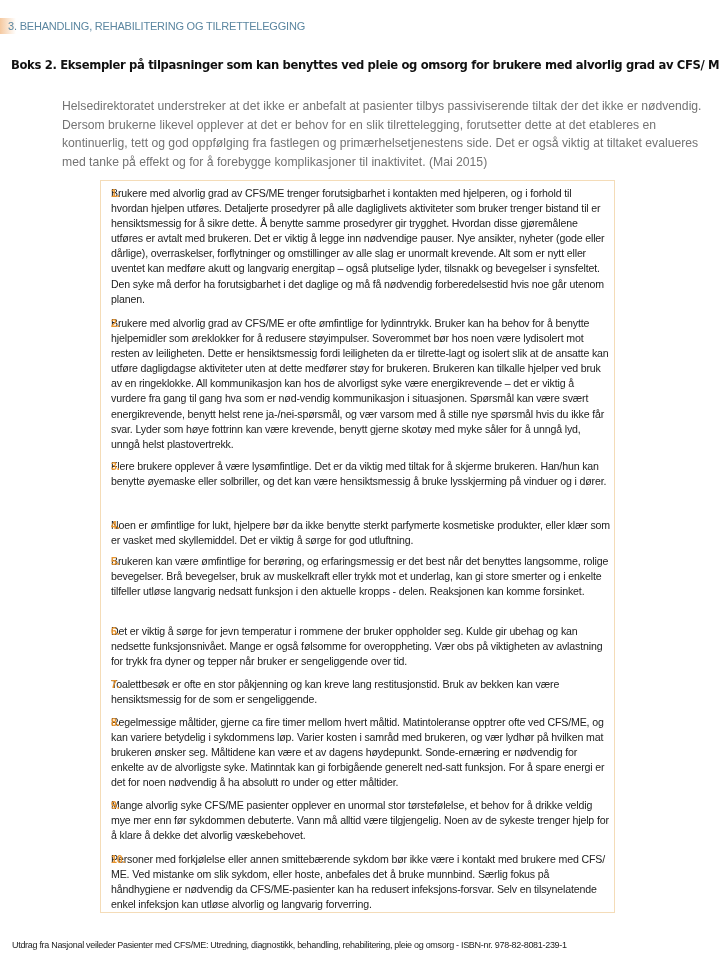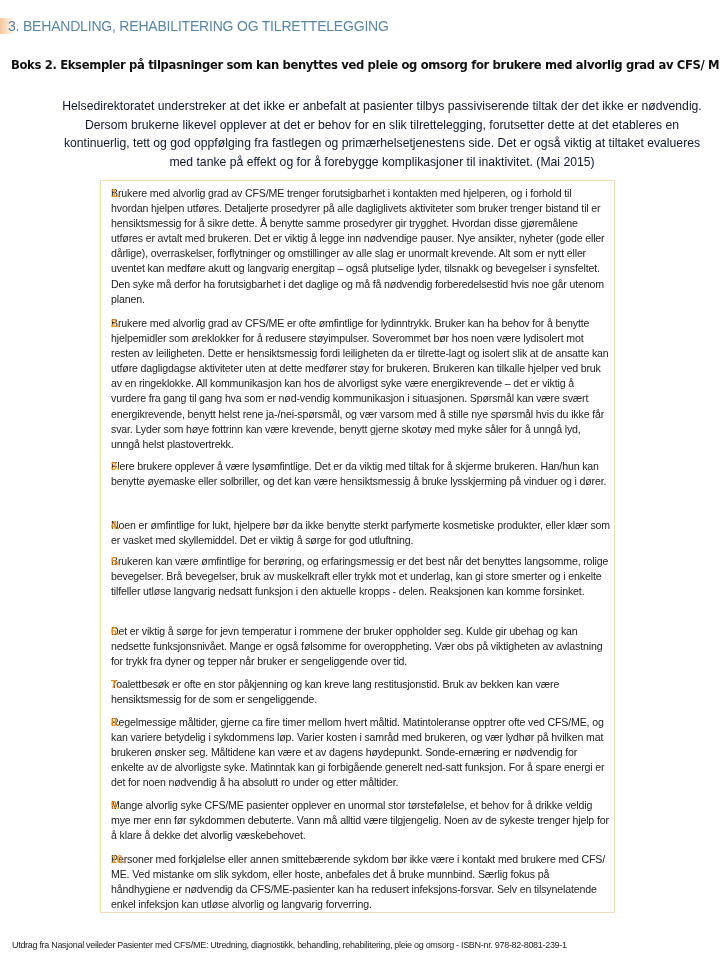--- a/index.html
+++ b/index.html
@@ -28,21 +28,21 @@
       left: 0;
       top: 0;
       width: 16px;
       height: 16px;
       background: linear-gradient(to right, #f5c9a0, rgba(245,201,160,0));
     }
     .chapter-title {
       position: relative;
       padding-left: 8px;
       font-family: "Liberation Sans", sans-serif;
-      font-size: 14px;
+      font-size: 11px;
       letter-spacing: -0.2px;
       color: #5b86a0;
       white-space: nowrap;
     }
     .box-heading {
       position: absolute;
       left: 11px;
       top: 58px;
       font-family: "DejaVu Sans", sans-serif;
       font-weight: bold;
@@ -52,22 +52,21 @@
       white-space: nowrap;
     }
     .intro {
       position: absolute;
       left: 62px;
       top: 97px;
       width: 640px;
       font-family: "Liberation Sans", sans-serif;
       font-size: 12.2px;
       line-height: 18.6px;
-      color: #0f172a;
-      text-align: center;
+      color: #737373;
     }
     .box {
       position: absolute;
       left: 100px;
       top: 180px;
       width: 515px;
       height: 733px;
       border: 1.5px solid #f4dcb8;
       box-sizing: border-box;
       background: #fff;

